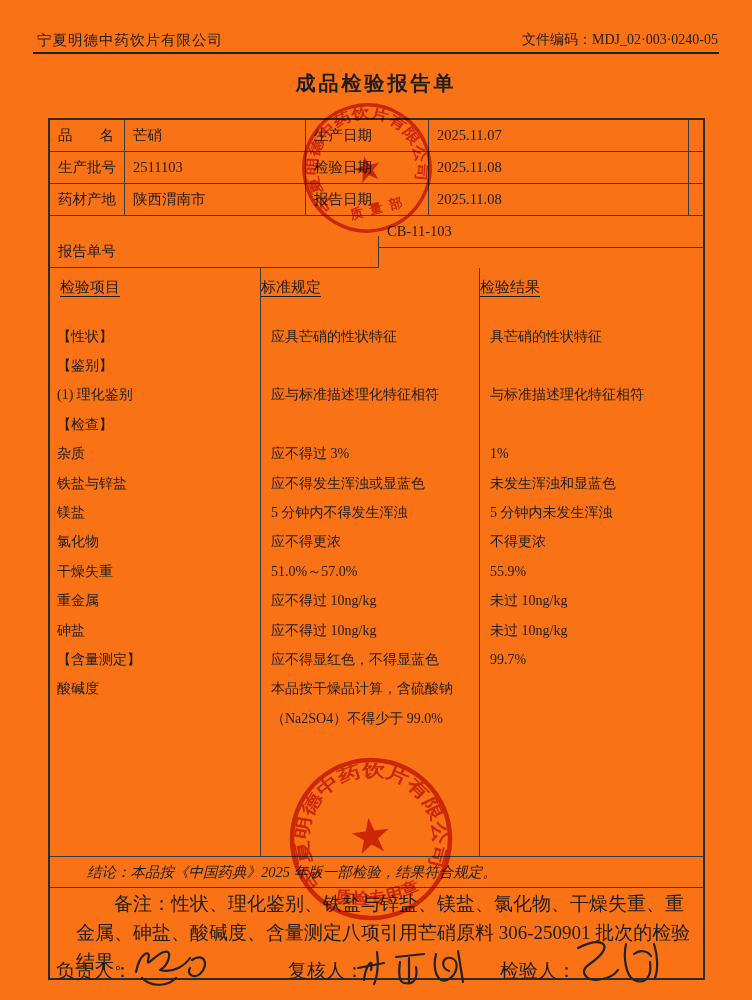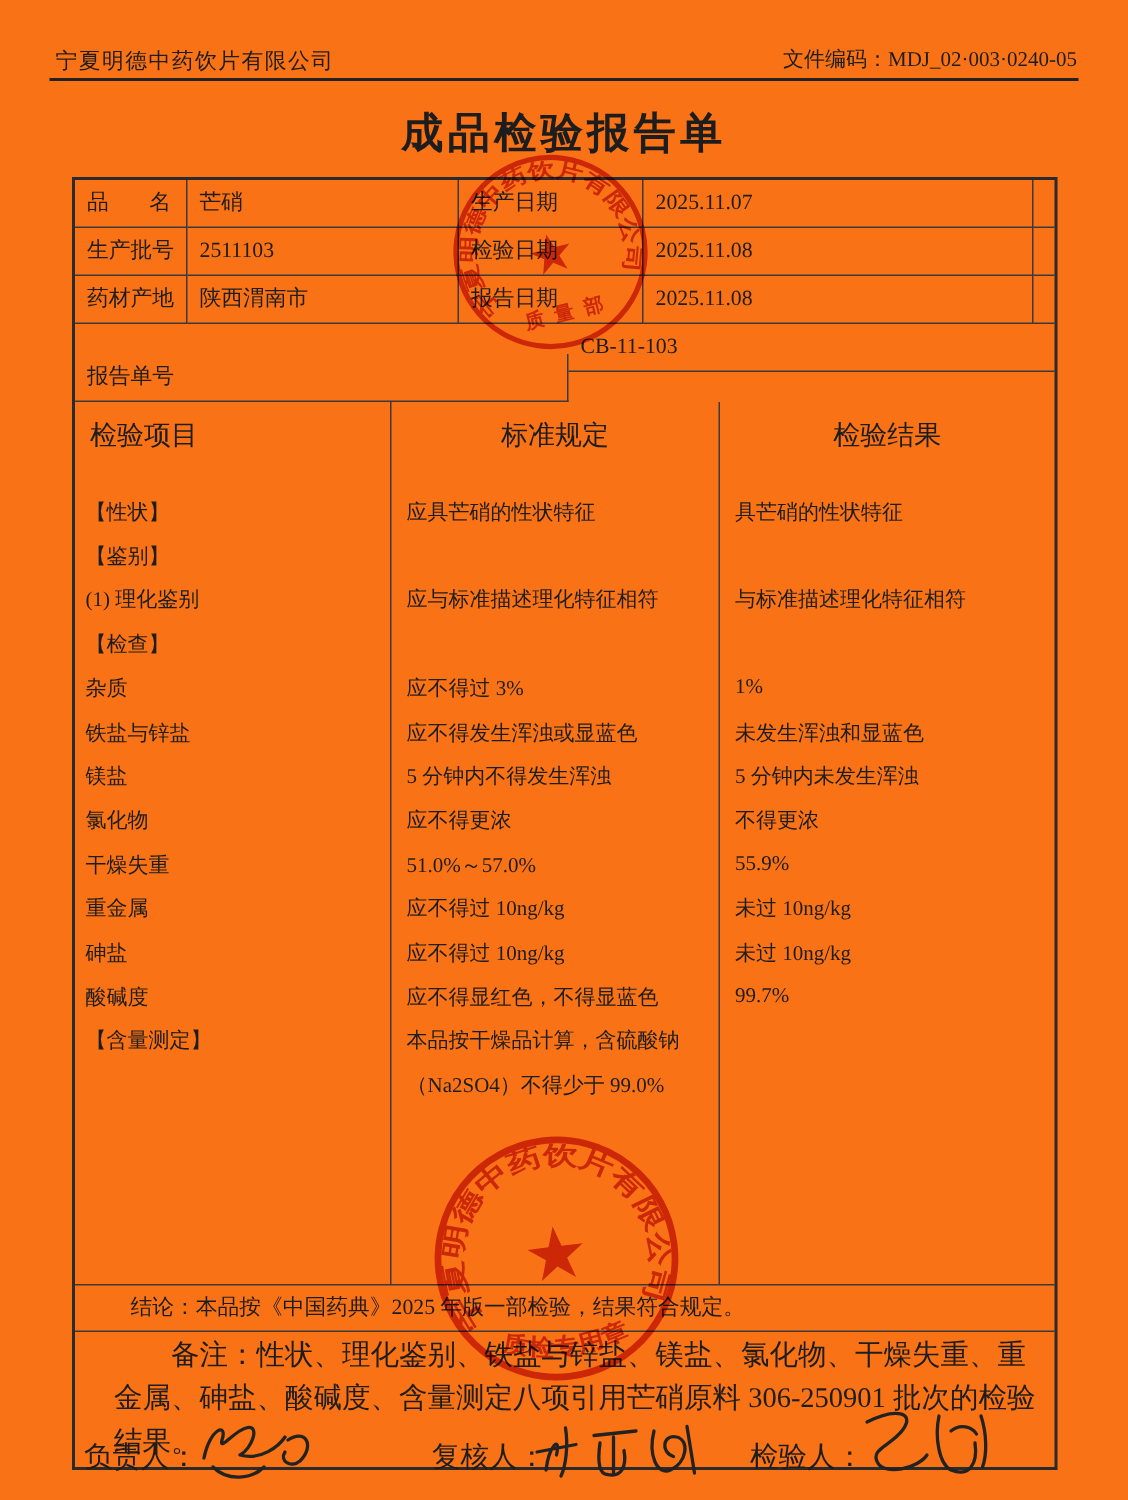--- a/index.html
+++ b/index.html
@@ -2,46 +2,46 @@
 <html><head>
 <meta charset="utf-8">
 <style>
   :root{ --ink:#1d1d1d; --line:#3a3a3a; --red:#c9372c; }
   html,body{margin:0;padding:0;background:#ffffff;}
   .page{position:relative;width:752px;height:1000px;background:#f97316;overflow:hidden;
         font-family:"Liberation Serif","DejaVu Serif",serif;color:var(--ink);}
   .hdr-company{position:absolute;left:37px;top:31px;font-size:14.5px;letter-spacing:1px;}
   .hdr-code{position:absolute;right:34px;top:31px;font-size:14px;}
   .hdr-rule{position:absolute;left:33px;right:33px;top:52px;border-top:2px solid #222;}
-  .doc-title{position:absolute;left:0;right:0;top:70px;text-align:center;font-size:28px;
+  .doc-title{position:absolute;left:0;right:0;top:70px;text-align:center;font-size:20px;
              font-weight:bold;letter-spacing:3px;}
   .sheet{position:absolute;left:48px;top:118px;width:653px;border:2px solid #2b2b2b;}
   
   .info-grid{display:grid;grid-template-columns:75px 181px 123px 260px auto;}
   .info-grid .cell{height:31px;line-height:31px;border-bottom:1px solid var(--line);
                    border-right:1px solid var(--line);padding-left:8px;font-size:14.5px;
                    white-space:nowrap;overflow:hidden;}
   .info-grid .cell.last{border-right:none;}
   .rowno{display:grid;grid-template-columns:329px auto;}
   .rowno .cell{height:31px;line-height:31px;font-size:14.5px;padding-left:8px;border-bottom:1px solid var(--line);}
   .rowno .cell.first{border-right:1px solid var(--line);margin-top:20px;}
   .lbl-spread{display:inline-flex;width:56px;justify-content:space-between;}
   
   .insp{display:grid;grid-template-columns:211px 219px auto;height:588px;border-bottom:1px solid var(--line);}
   .insp .col{border-right:1px solid var(--line);overflow:hidden;}
   .insp .col.last{border-right:none;}
-  .col-head{margin-top:10px;font-size:18px;text-underline-offset:4px;}
+  .col-head{margin-top:10px;font-size:15px;text-decoration:underline;text-underline-offset:4px;}
   .col-head.left{padding-left:10px;}
-  .col-head.center{text-align:center;}
+  .col-head.center{text-align:left;}
   .lines{margin-top:25px;}
   .ln{height:29.4px;display:flex;align-items:center;font-size:14px;padding-left:10px;white-space:nowrap;}
   .col1 .ln{padding-left:7px;}
   
   .concl{height:30px;line-height:30px;font-size:14.5px;padding:0 8px;text-indent:2em;
-         border-bottom:1px solid var(--line);white-space:nowrap;}
+         border-bottom:1px solid var(--line);white-space:nowrap;font-style:italic;}
   .remarks{min-height:56px;font-size:19px;line-height:29px;padding:1px 8px 2px 8px;text-indent:2em;margin-left:18px;}
   
   .footer{position:absolute;left:48px;top:938px;width:656px;height:60px;font-size:19px;}
   .sig-label{position:absolute;top:20px;}
   .sig{position:absolute;}
   .sig path{fill:none;stroke:#222;stroke-width:2.2;stroke-linecap:round;stroke-linejoin:round;}
   
   .stamp{position:absolute;mix-blend-mode:multiply;opacity:.85;}
   .stamp text{font-family:"Liberation Serif","DejaVu Serif",serif;font-weight:bold;fill:var(--red);}
   .stamp .ring{fill:none;stroke:var(--red);}
@@ -95,22 +95,22 @@
           <div class="ln">【鉴别】</div>
           <div class="ln">(1) 理化鉴别</div>
           <div class="ln">【检查】</div>
           <div class="ln">杂质</div>
           <div class="ln">铁盐与锌盐</div>
           <div class="ln">镁盐</div>
           <div class="ln">氯化物</div>
           <div class="ln">干燥失重</div>
           <div class="ln">重金属</div>
           <div class="ln">砷盐</div>
+          <div class="ln">【含量测定】</div>
           <div class="ln">酸碱度</div>
-          <div class="ln">【含量测定】</div>
           <div class="ln"></div>
         </div>
       </div>
       <div class="col col2">
         <div class="col-head center">标准规定</div>
         <div class="lines">
           <div class="ln">应具芒硝的性状特征</div>
           <div class="ln"></div>
           <div class="ln">应与标准描述理化特征相符</div>
           <div class="ln"></div>

